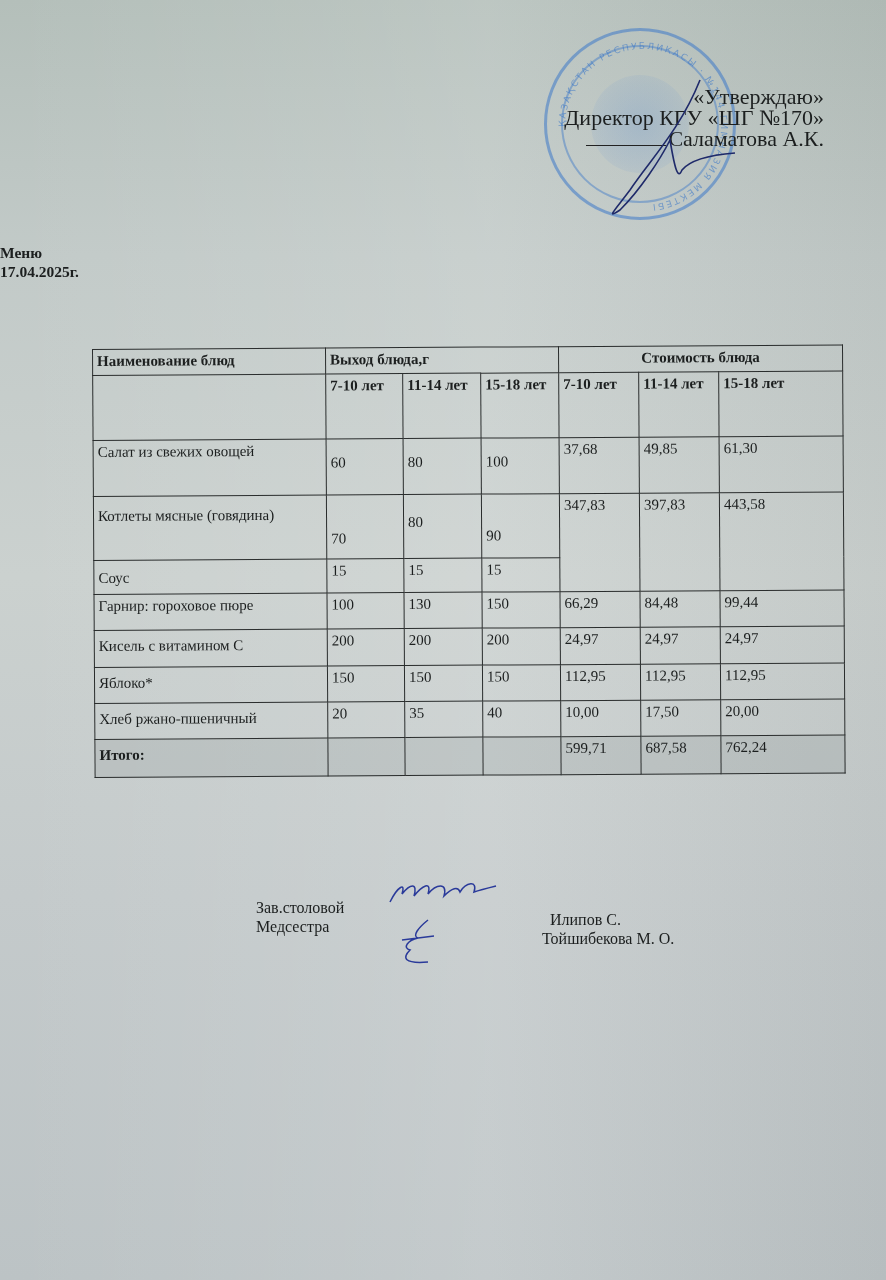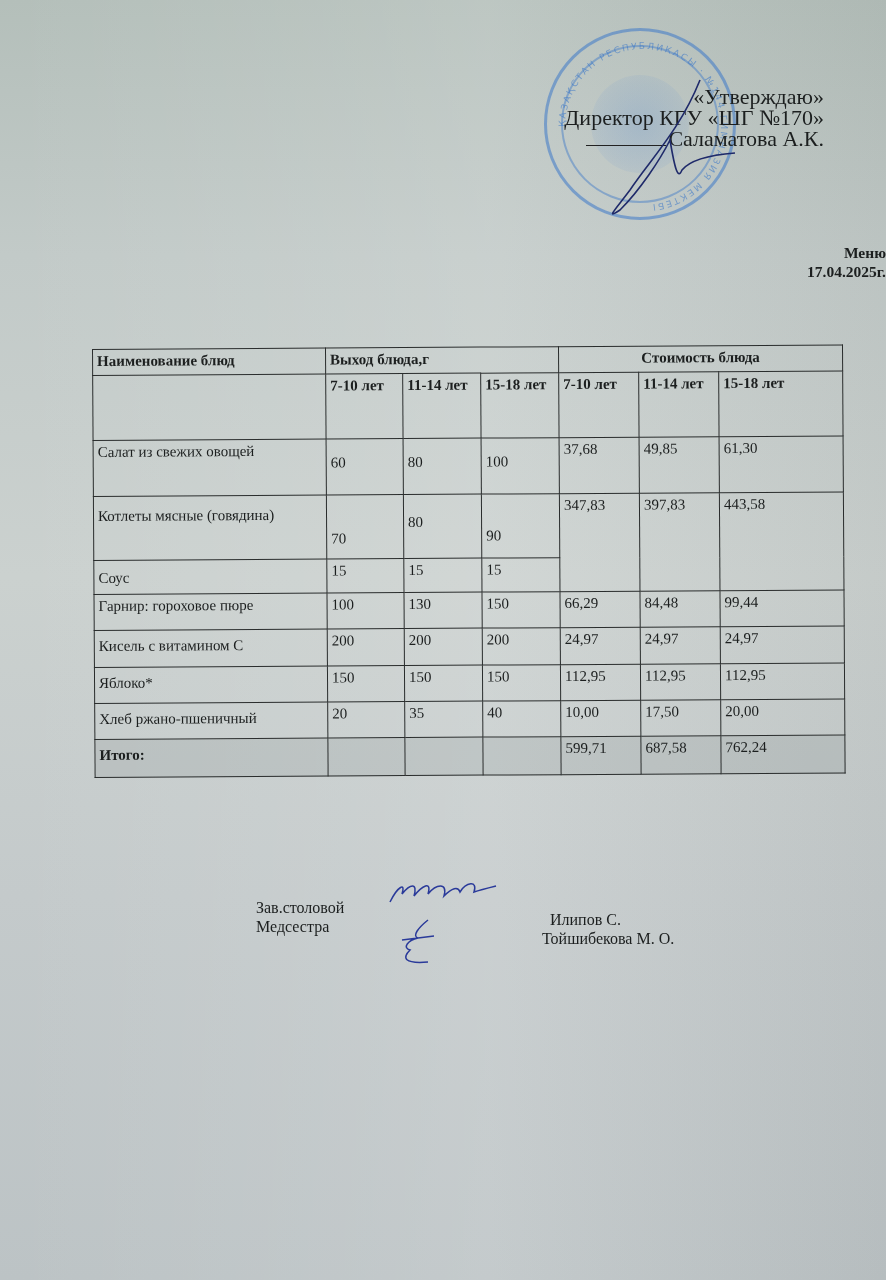--- a/index.html
+++ b/index.html
@@ -14,21 +14,21 @@
       pointer-events:none; }
     .stamp { position:absolute; left:544px; top:28px; width:192px; height:192px; border-radius:50%;
       border:3px solid rgba(60,120,200,0.55); box-sizing:border-box; }
     .stamp::before { content:""; position:absolute; left:14px; top:14px; right:14px; bottom:14px; border-radius:50%;
       border:2px solid rgba(60,120,200,0.45); }
     .stamp::after { content:""; position:absolute; left:44px; top:44px; right:44px; bottom:44px; border-radius:50%;
       background: radial-gradient(circle, rgba(90,140,210,0.25) 0%, rgba(90,140,210,0.12) 60%, rgba(90,140,210,0) 100%); }
     .stamp-text { position:absolute; left:0; top:0; width:192px; height:192px; }
     .approve { position:absolute; right:62px; top:86px; text-align:right; font-size:22px; line-height:21px; }
     .approve .sign-line { display:inline-block; width:80px; border-bottom:1px solid #222; margin-right:2px; vertical-align:baseline; }
-    .title { position:absolute; left:0; width:886px; top:243px; text-align:right; font-weight:bold; font-size:15.5px; line-height:19px; }
+    .title { position:absolute; left:0; width:886px; top:243px; text-align:left; font-weight:bold; font-size:15.5px; line-height:19px; }
     table.menu { position:absolute; left:92px; top:349px; border-collapse:collapse; font-size:15px; transform:rotate(-0.35deg); transform-origin:left top; }
     table.menu td { border:1.4px solid #2a2d2d; vertical-align:top; padding:2px 4px; line-height:19px; }
     table.menu .hdr { font-weight:bold; }
     table.menu .total-row td { background:rgba(130,140,140,0.18); }
     .signatures { position:absolute; left:240px; top:898px; font-size:16px; line-height:19px;margin-left:16px; }
     .names { position:absolute; left:542px; top:910px; font-size:16px; line-height:19px; }
     .names div:first-child { padding-left:8px; }
     .sig-svg { position:absolute; }
   </style>
 </head>

